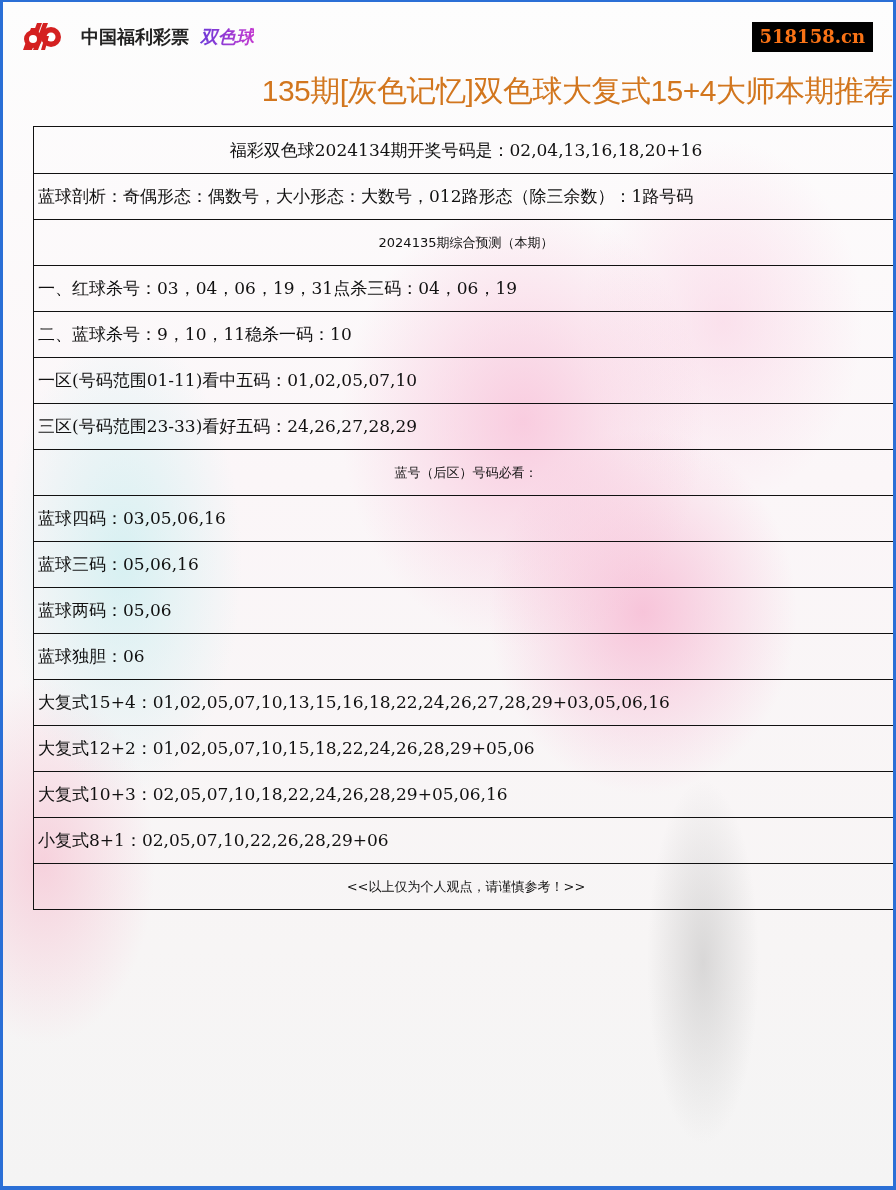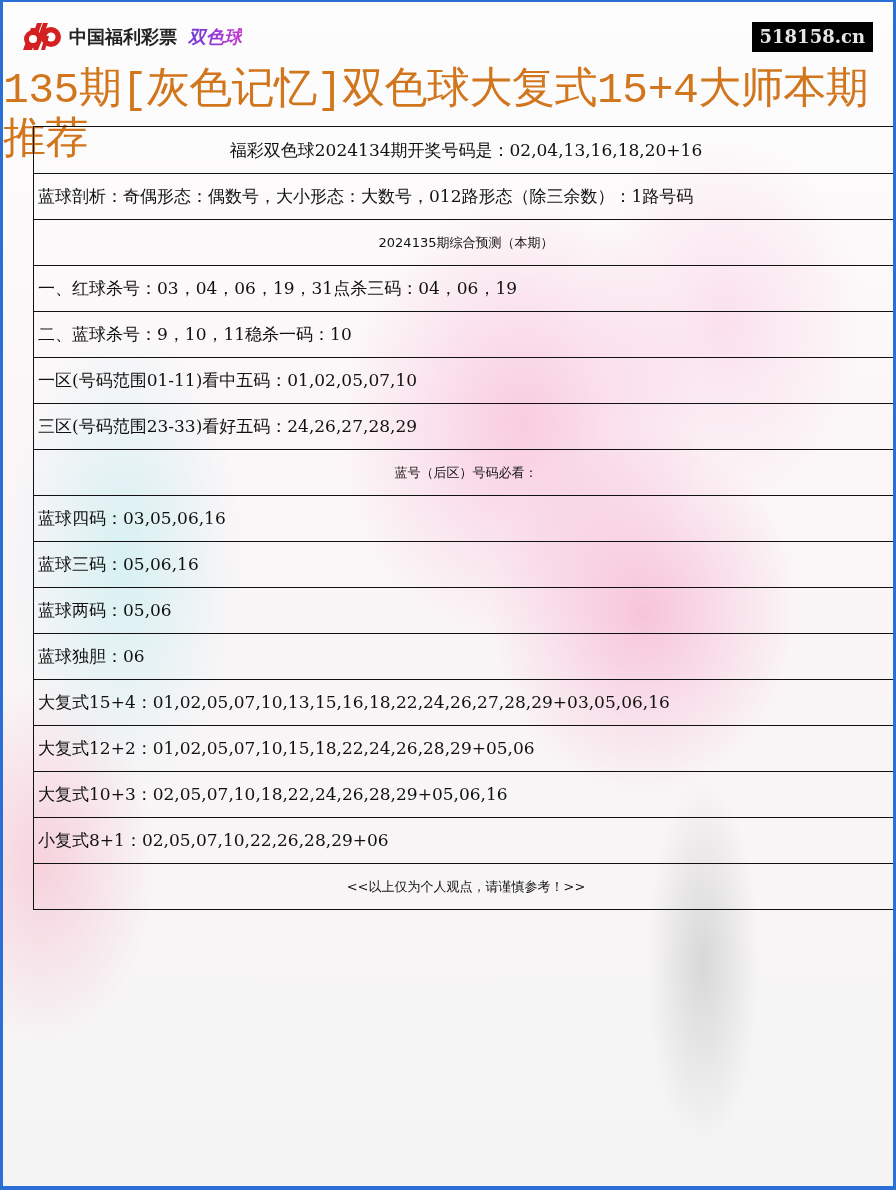--- a/index.html
+++ b/index.html
@@ -28,43 +28,43 @@
       position: absolute; left: 0; top: 0; width: 100%; height: 60px;
     }
     .logo {
       position: absolute; left: 18px; top: 18px; height: 34px;
       display: flex; align-items: center;
     }
     .logo-mark {
       width: 44px; height: 34px; position: relative;
     }
     .logo-text {
-      margin-left: 4px;
+      margin-left: 16px;
       font-family: "DejaVu Sans", "Liberation Sans", sans-serif;
       font-weight: bold; font-size: 18px; color: #222;
       letter-spacing: 0px;
     }
     .logo-text-accent {
       font-family: "DejaVu Sans", "Liberation Sans", sans-serif;
       font-weight: bold; font-style: italic; font-size: 18px;
       background: linear-gradient(90deg, #6d3ad8, #c23ad0);
       -webkit-background-clip: text; background-clip: text; color: transparent; margin-left: 11px;
     }
     .site-badge {
       position: absolute; right: 20px; top: 20px;
-      background: #000; color: #e5e5e5;
+      background: #000; color: #f97316;
       font-family: "DejaVu Serif", "Liberation Serif", serif;
       font-size: 18px; font-weight: bold;
       padding: 3px 8px; line-height: 24px;
     }
     .title {
       position: absolute; left: 0; top: 64px; width: 100%;
-      text-align: left;
-      font-family: Liberation Mono, monospace;
-      font-size: 43px; color: #d2761e; line-height: 50px;
+      text-align: right;
+      font-family: Liberation Sans, sans-serif;
+      font-size: 30px; color: #d2761e; line-height: 50px;
       letter-spacing: -0.5px;
     }
     .table {
       position: absolute; left: 30px; top: 124px;
       width: 866px; box-sizing: border-box;
       border: 1px solid #111;
     }
     .row {
       height: 46px; box-sizing: border-box;
       border-top: 1px solid #111;

